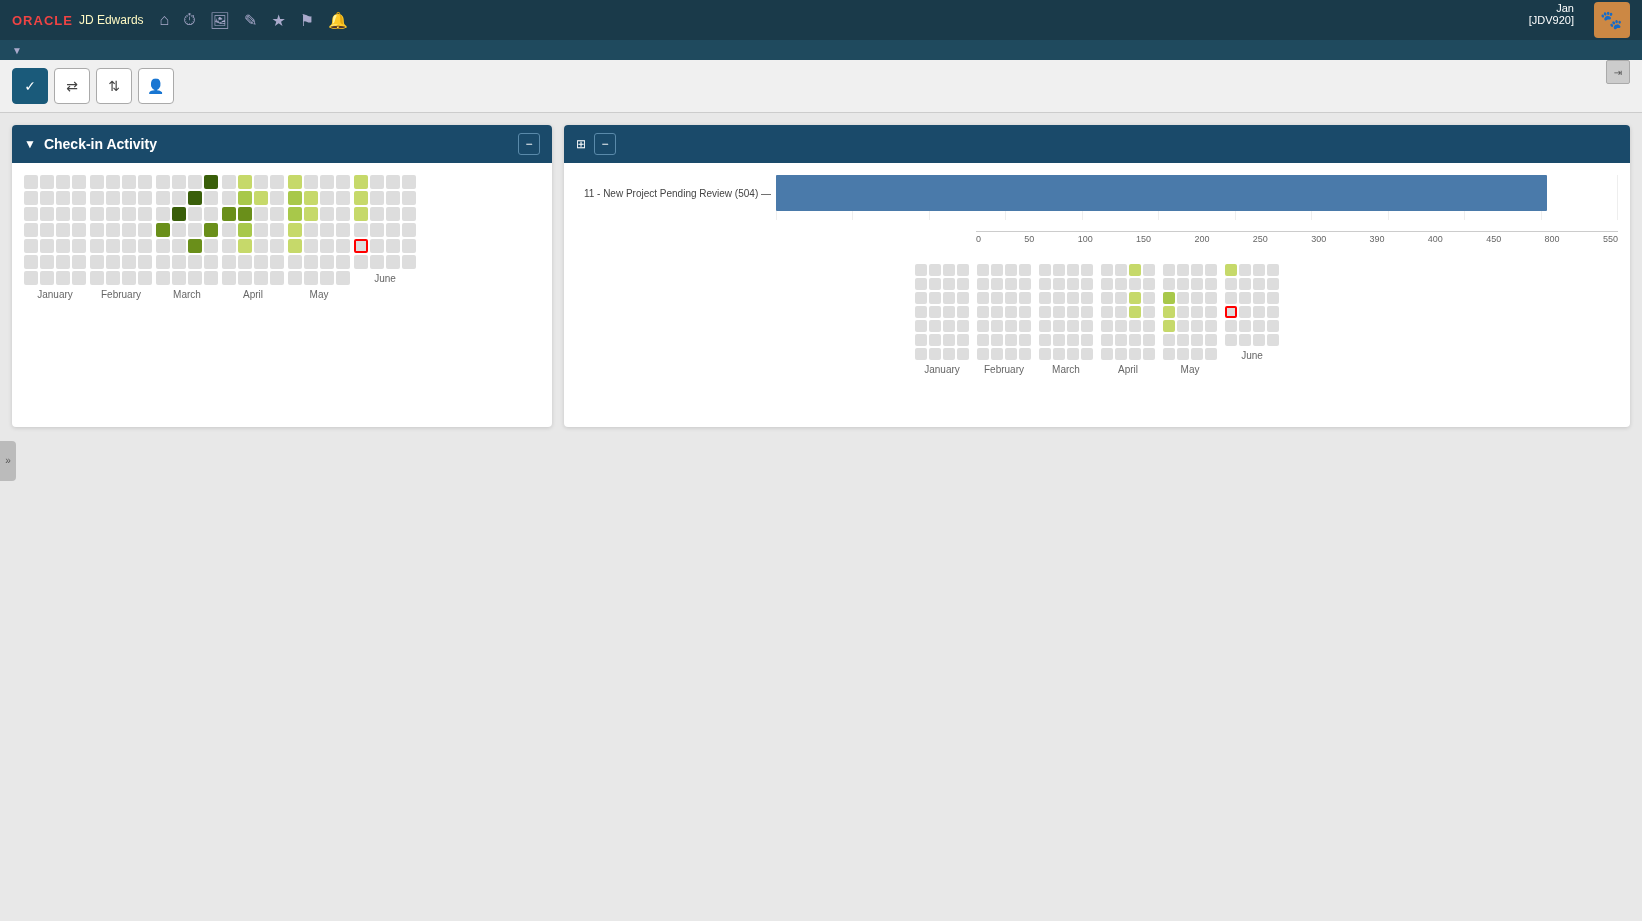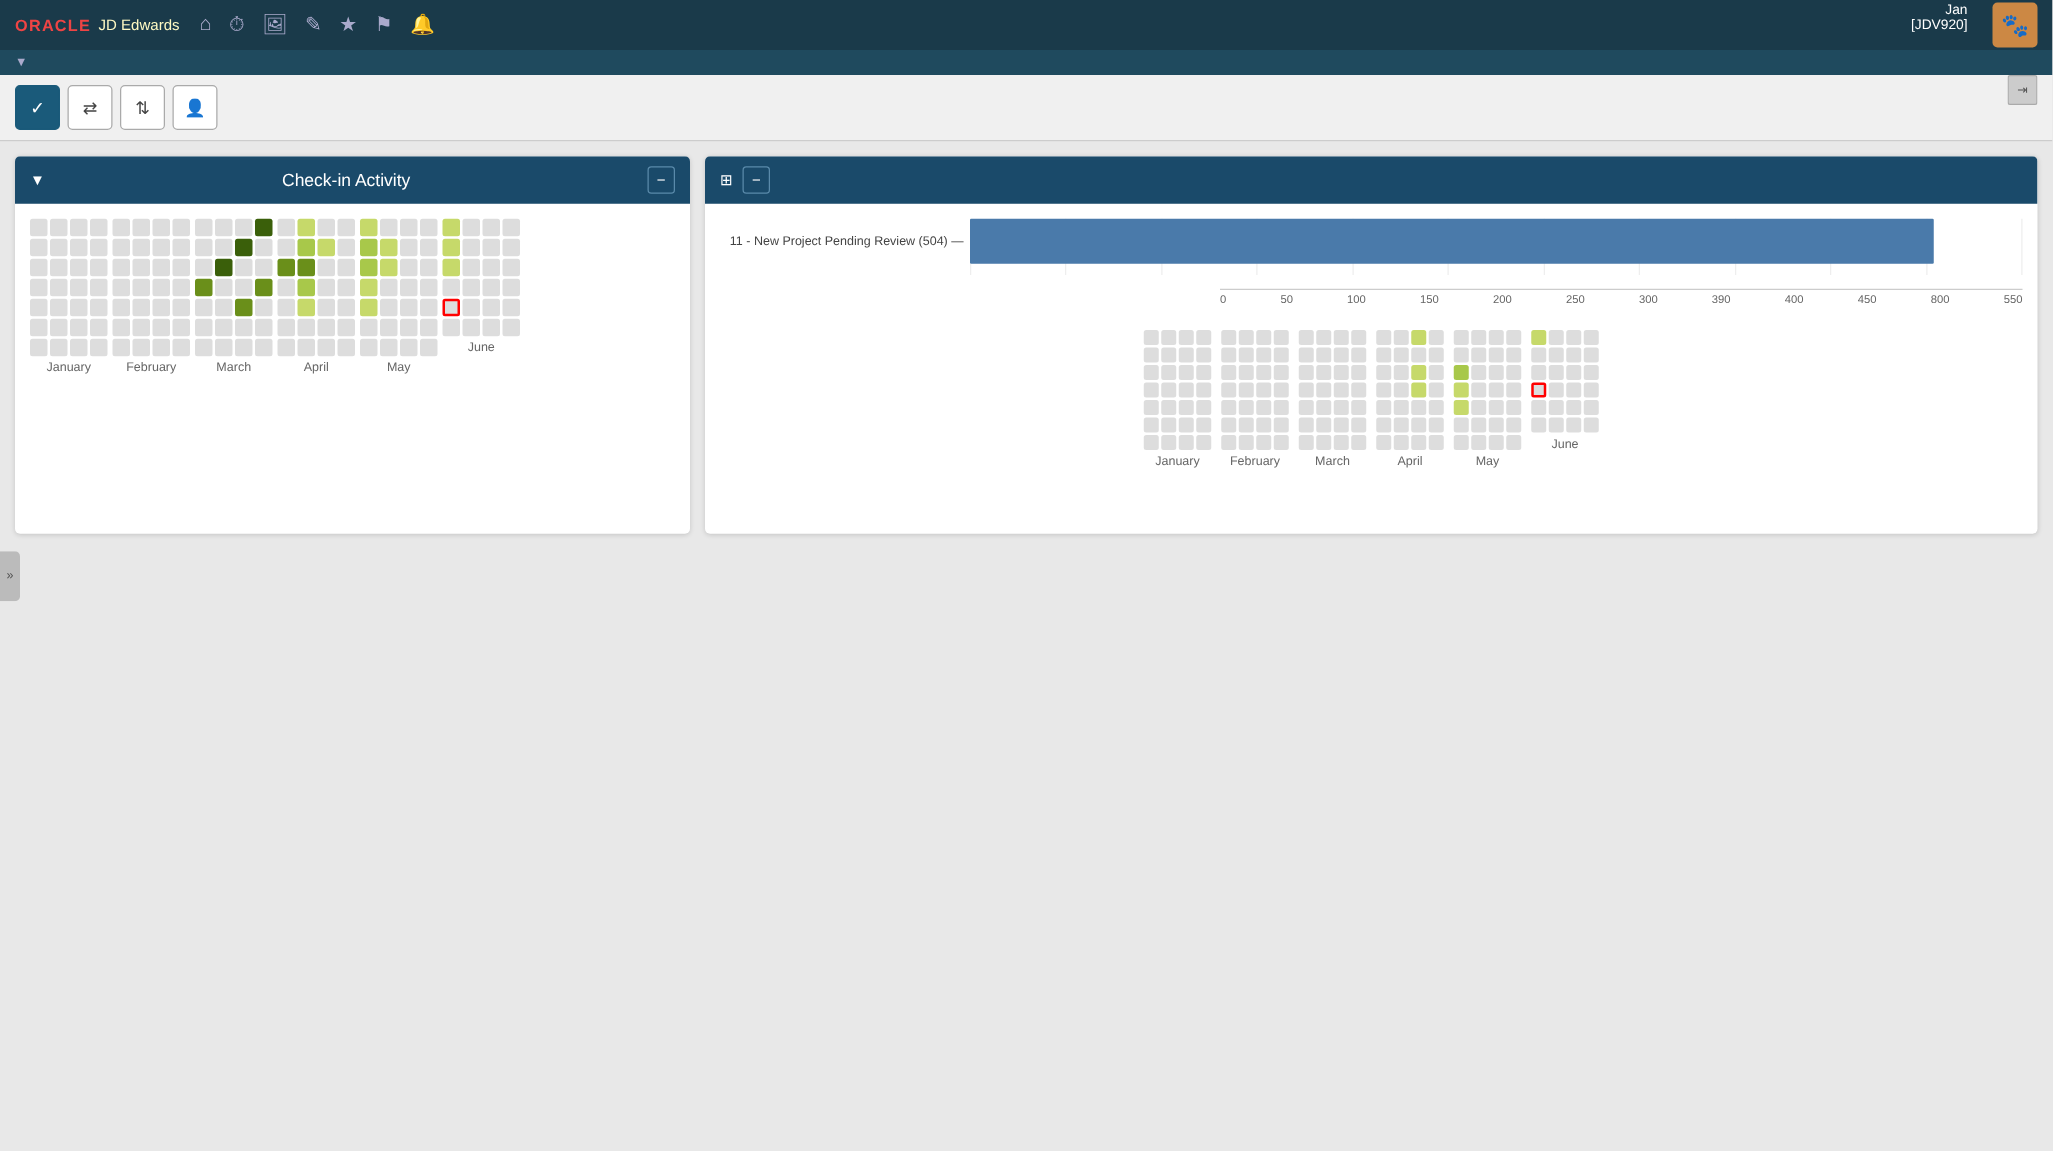--- a/index.html
+++ b/index.html
@@ -73,21 +73,21 @@
       overflow: hidden;
     }
     .panel-header {
       background: #1a4a6a;
       color: white;
       padding: 8px 12px;
       display: flex;
       align-items: center;
       gap: 8px;
     }
-    .panel-title { font-size: 14px; font-weight: normal; flex: 1; text-align: center; }
+    .panel-title { font-size: 14px; font-weight: bold; flex: 1; }
     .panel-toggle {
       width: 22px; height: 22px;
       border: 1px solid #5a8aaa;
       border-radius: 3px;
       background: transparent;
       color: white;
       display: flex; align-items: center; justify-content: center;
       cursor: pointer;
       font-size: 12px;
     }

